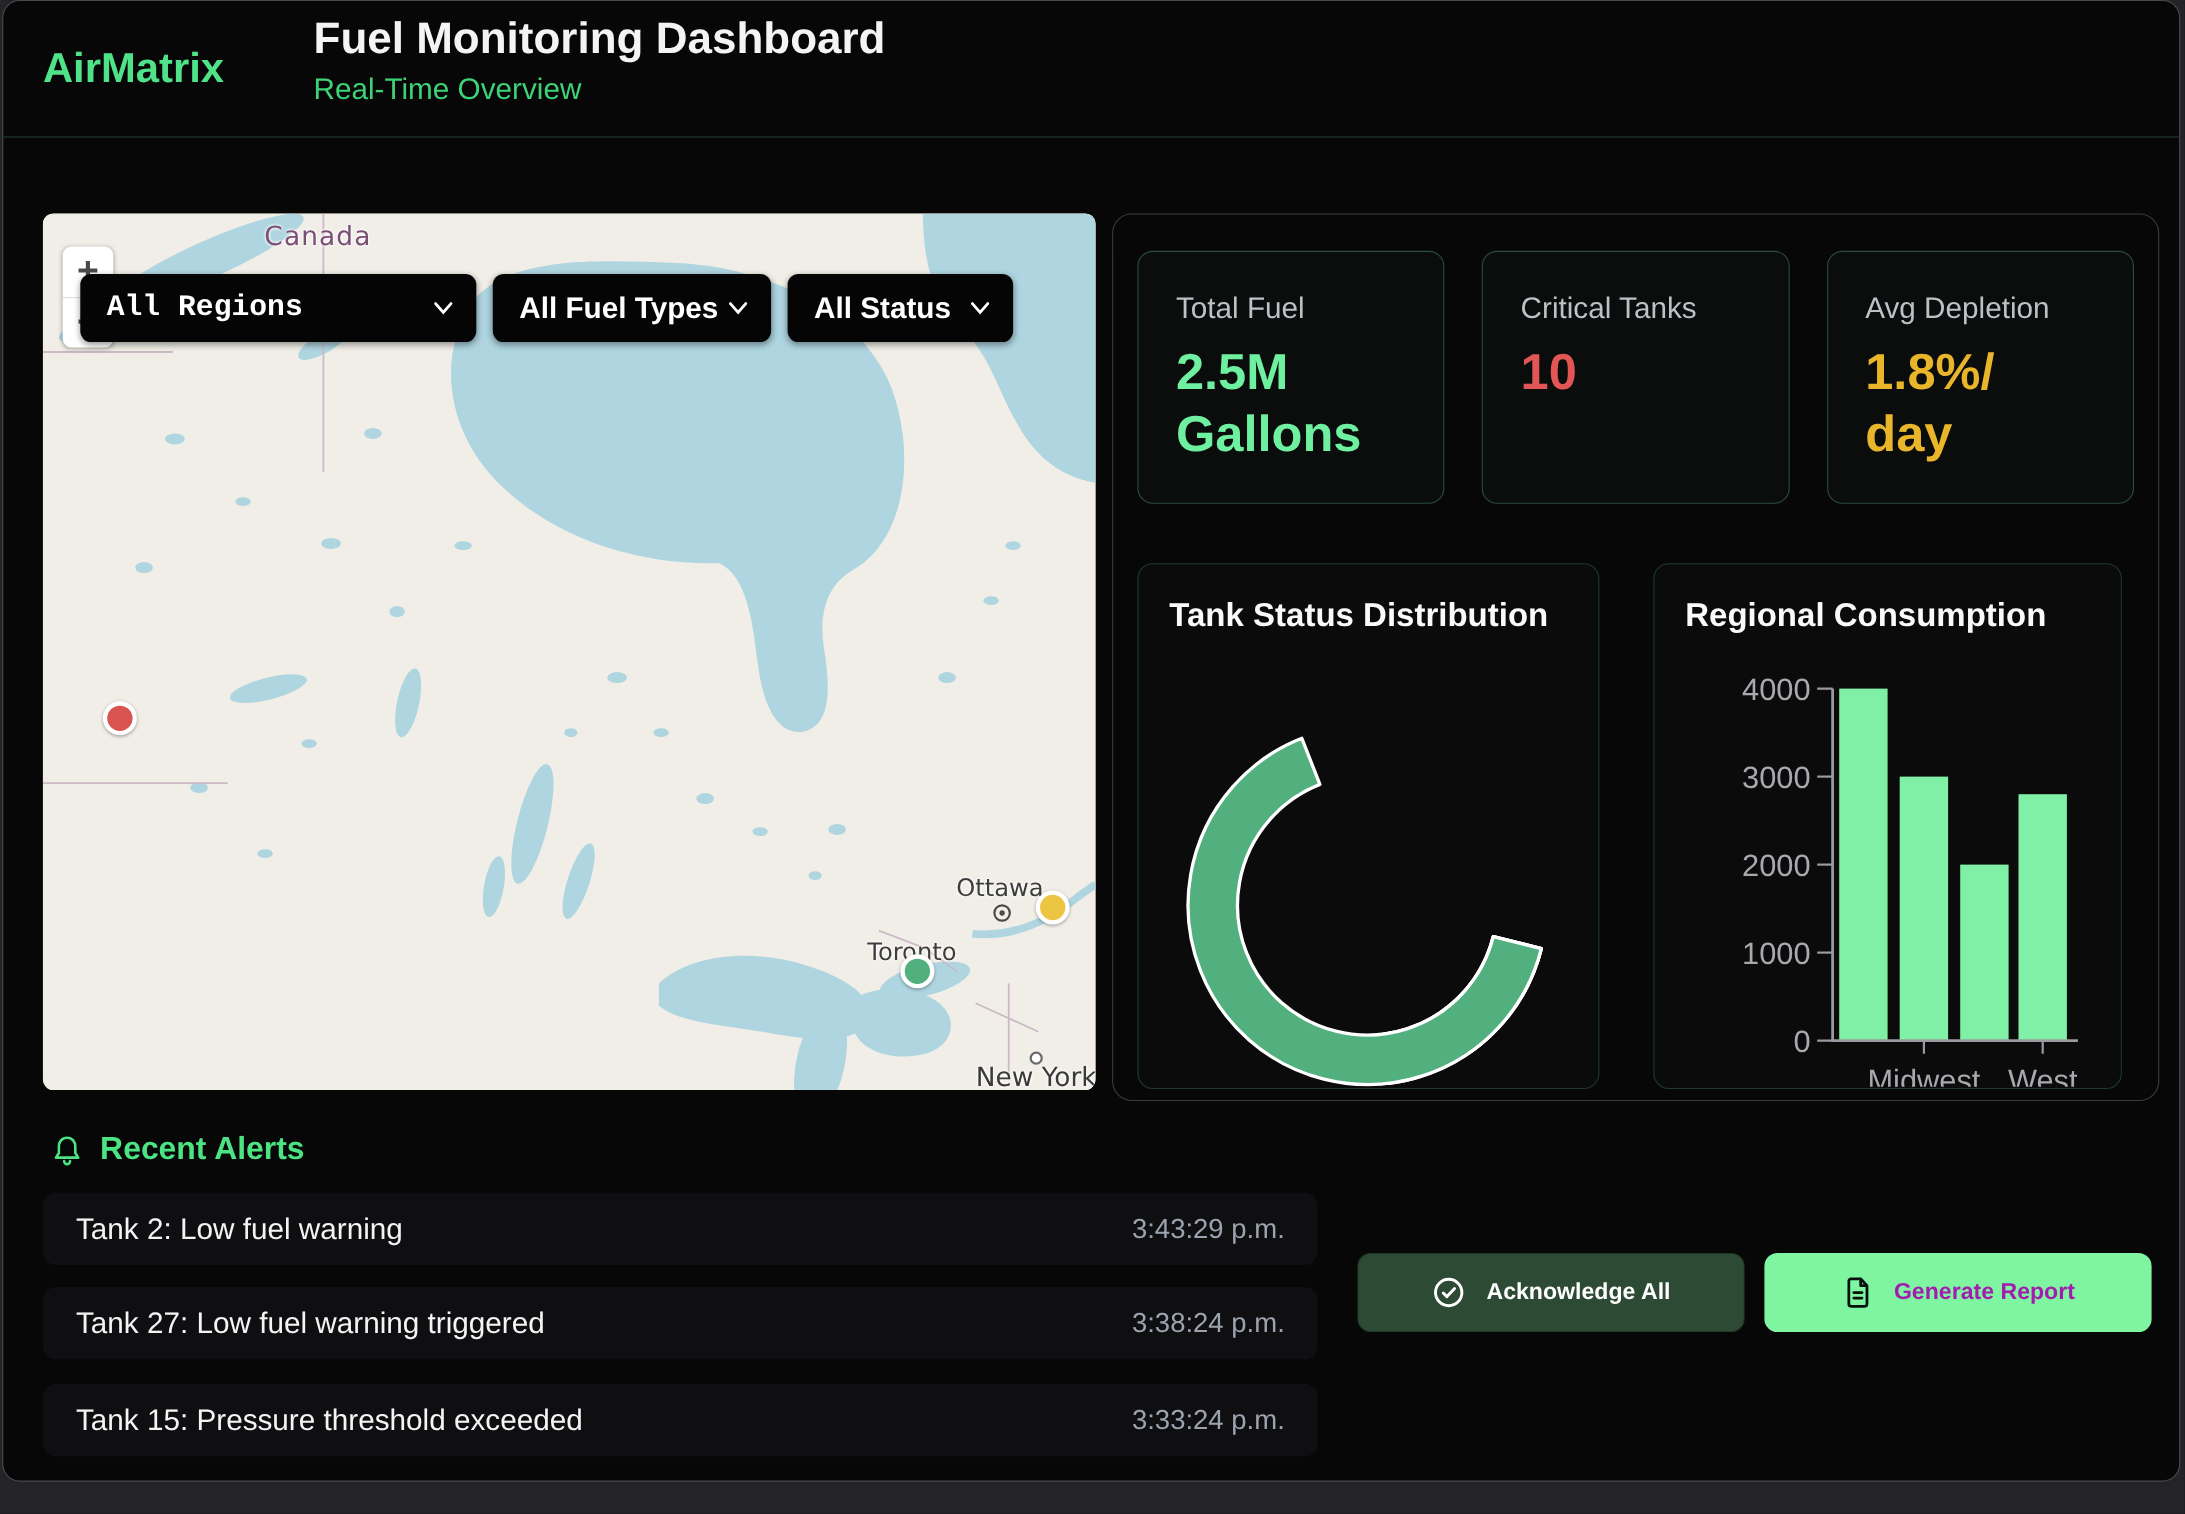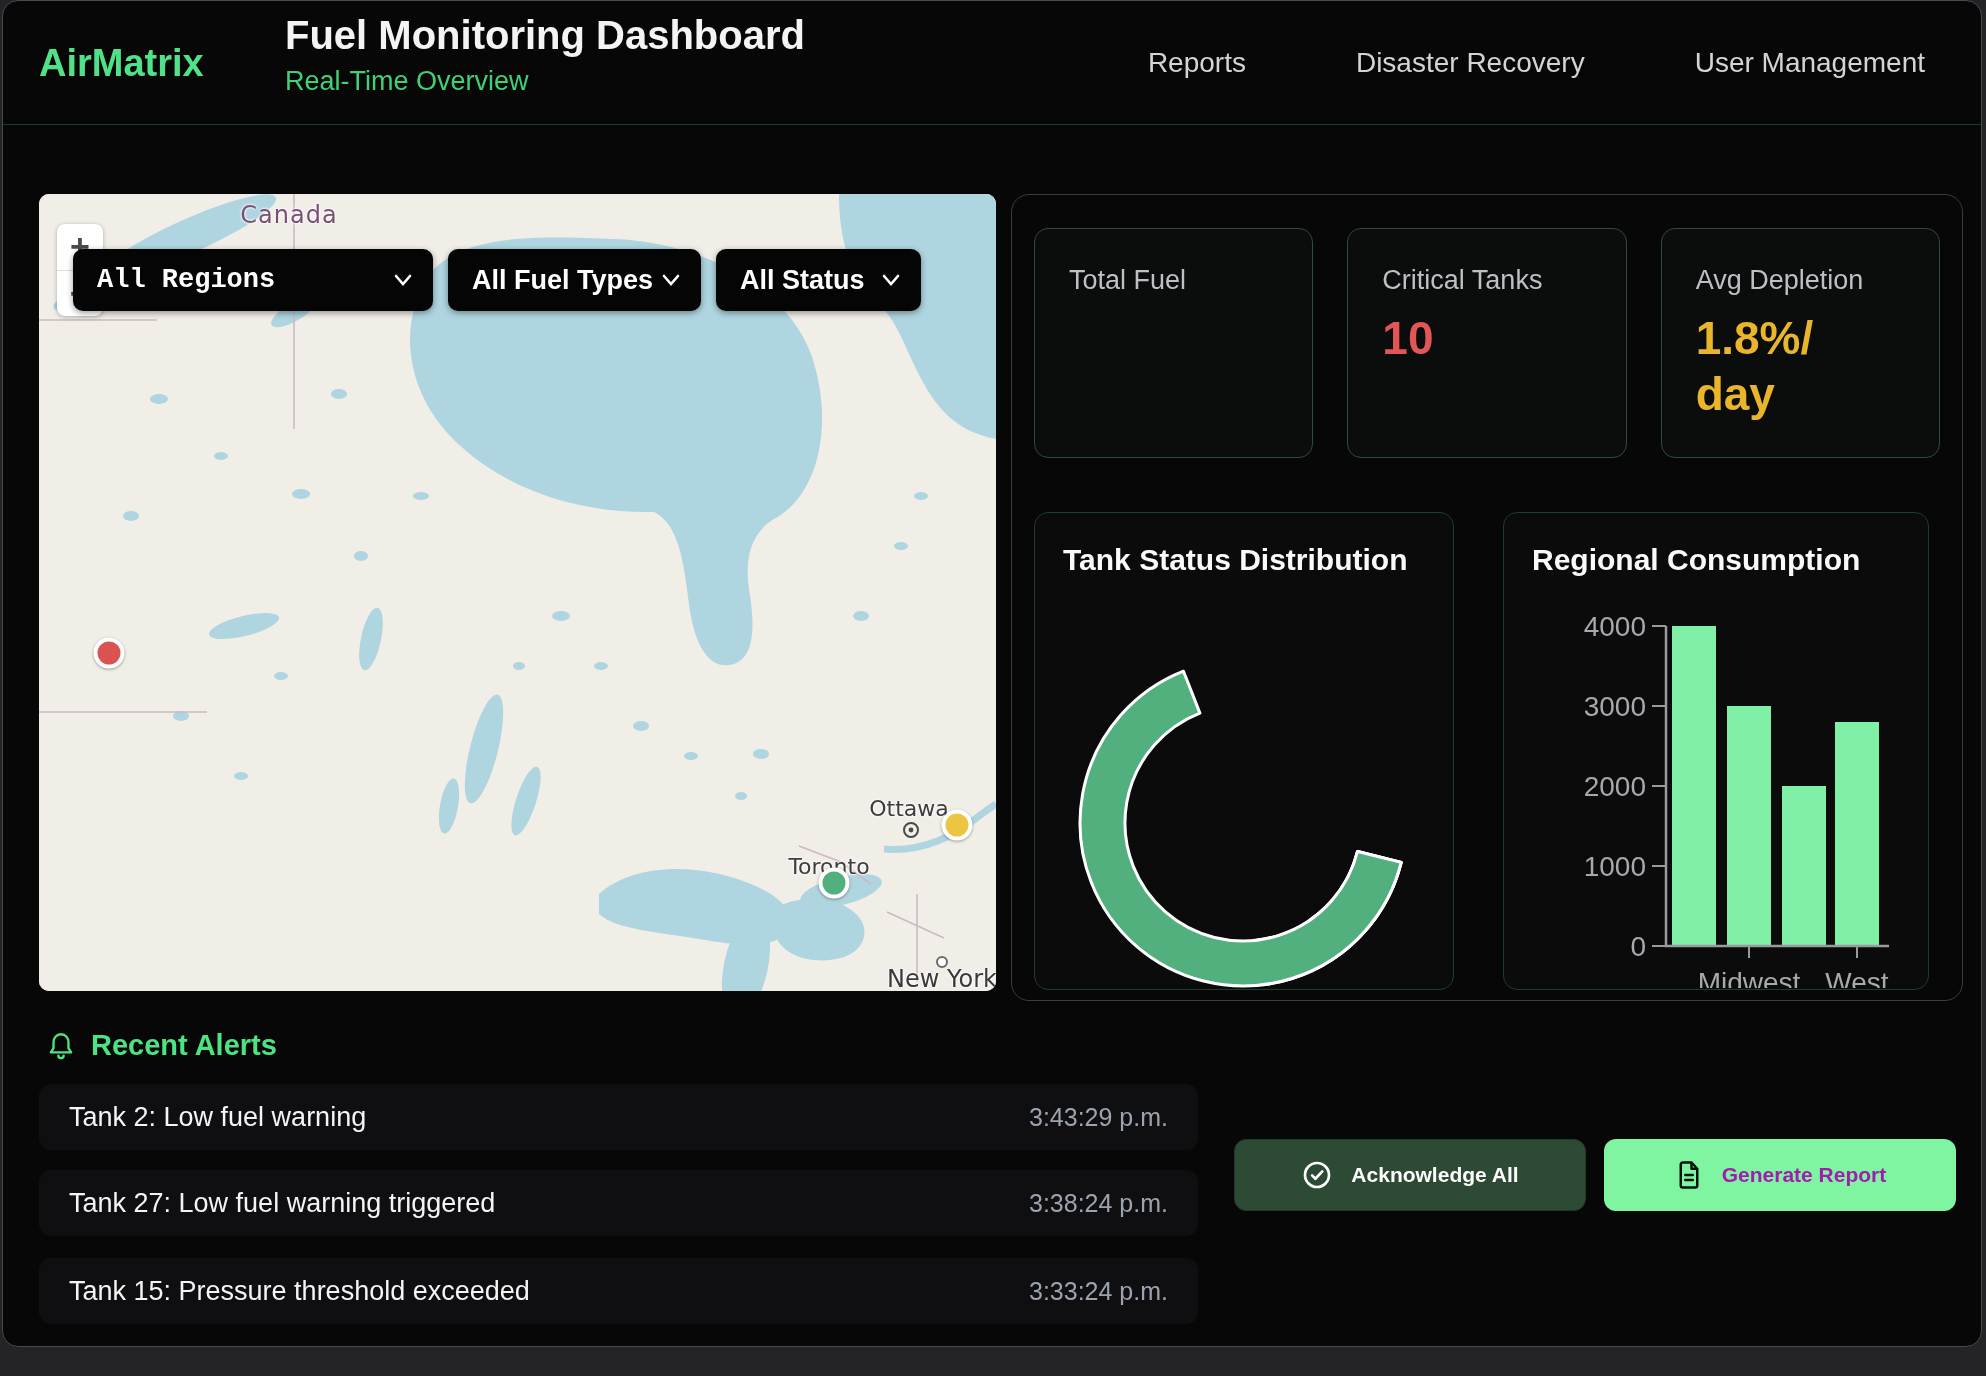--- a/index.html
+++ b/index.html
@@ -75,25 +75,20 @@
 </head>
 <body>
 
 <div class="window">
 
   <div class="header">
     <div class="brand">AirMatrix</div>
     <div class="titleblock">
       <div class="title">Fuel Monitoring Dashboard</div>
       <div class="subtitle">Real-Time Overview</div>
-    </div>
-    <div class="nav">
-      <div class="nav-item">Reports</div>
-      <div class="nav-item">Disaster Recovery</div>
-      <div class="nav-item">User Management</div>
     </div>
   </div>
 
   <div class="map">
     <svg class="basemap" width="957" height="797" viewBox="0 0 957 797">
       <rect x="0" y="0" width="957" height="797" fill="#f1eee7"></rect>
 
       <path fill="#aed5e0" d="M395,75 C355,125 365,205 425,255 C470,295 540,320 615,318 C640,330 645,370 650,410
         C655,450 670,478 695,470 C718,462 715,425 710,395 C706,368 710,340 735,325 C782,300 795,225 772,160
         C748,95 665,48 575,45 C500,42 430,40 395,75 Z"></path>
@@ -191,20 +186,22 @@
       <span class="map-label big-city-label" style="left: 903px; top: 785px;">New York</span>
       <div class="marker" style="background: rgb(217, 84, 80); left: 70px; top: 459px;"></div>
       <div class="marker" style="background: rgb(236, 197, 66); left: 918px; top: 631px;"></div>
       <div class="marker" style="background: rgb(82, 175, 126); left: 795px; top: 689px;"></div>
     </div>
 
   <div class="rightpanel">
     <div class="stats-row">
       <div class="stat-card">
         <div class="stat-label">Total Fuel</div>
+        <div class="stat-value" style="color: rgb(110, 240, 160);">2.5M
+Gallons</div>
       </div>
       <div class="stat-card">
         <div class="stat-label">Critical Tanks</div>
         <div class="stat-value" style="color: rgb(226, 87, 85);">10</div>
       </div>
       <div class="stat-card">
         <div class="stat-label">Avg Depletion</div>
         <div class="stat-value" style="color: rgb(233, 181, 42);">1.8%/
 day</div>
       </div>

